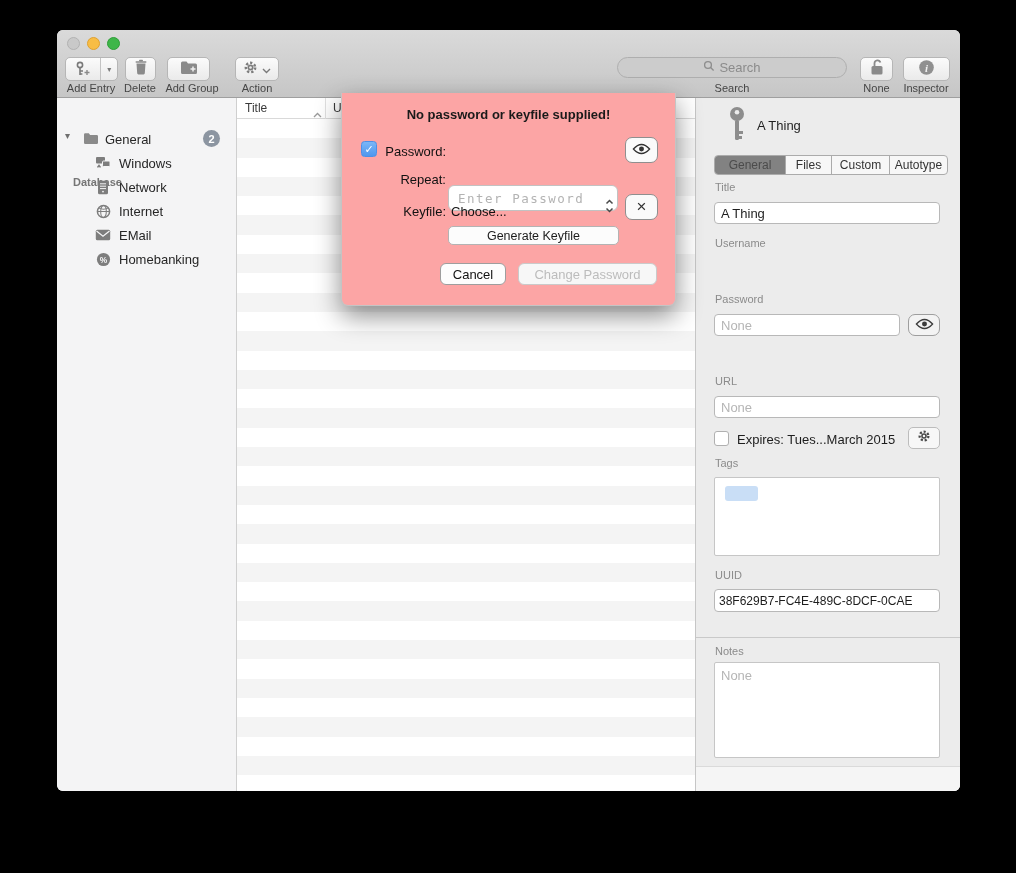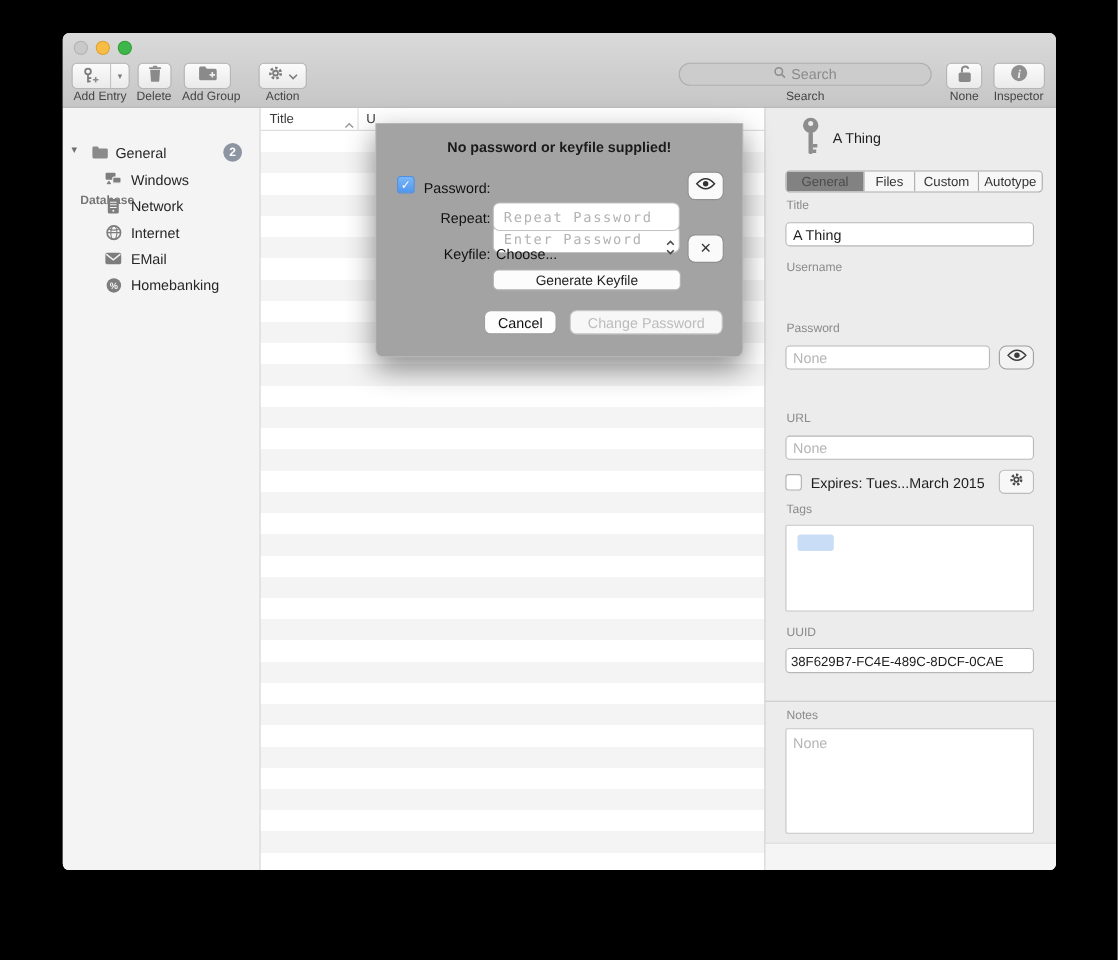--- a/index.html
+++ b/index.html
@@ -97,21 +97,21 @@
   #lbl-uuid{left:658px;top:539px;}
   #fld-uuid{left:657px;top:559px;width:226px;font-size:12px;white-space:nowrap;overflow:hidden;padding:0 4px;height:23px;}
   #notes-divider{left:639px;top:607px;width:264px;height:1px;background:#c9c9c9;}
   #lbl-notes{left:658px;top:615px;}
   #notes-box{left:657px;top:632px;width:226px;height:96px;background:#fff;border:1px solid #c6c6c6;border-radius:2px;
              font-size:13px;color:#b5b5b5;padding:5px 6px;resize:none;font-family:"Liberation Sans",sans-serif;outline:none;}
   #notes-box::placeholder{color:#b5b5b5;}
   #panel-footer{left:639px;top:736px;width:264px;height:25px;background:#f5f5f5;border-top:1px solid #dadada;}
 
   
-  #dialog{left:284px;top:82px;width:335px;height:213px;background:#a3a3a3;border:1px solid #c4c4c4;border-top:none;
+  #dialog{left:284px;top:63px;width:335px;height:213px;background:#fca5a5;border:1px solid #c4c4c4;border-top:none;
           border-radius:0 0 7px 7px;box-shadow:0 10px 26px rgba(0,0,0,.45);z-index:10;}
   #dlg-msg{left:0;top:14px;width:100%;text-align:center;font-size:13px;font-weight:bold;color:#1a1a1a;}
   #dlg-check{left:19px;top:48px;width:16px;height:16px;border-radius:3.5px;
              background:linear-gradient(#7ab6f7,#4f97ee);border:1px solid #4b90e8;
              color:#fff;font-size:11px;display:flex;align-items:center;justify-content:center;}
   .dlg-lbl{width:104px;text-align:right;font-size:13px;color:#111;}
   #dlg-lbl-password{left:0;top:51px;} #dlg-lbl-repeat{left:0;top:79px;} #dlg-lbl-keyfile{left:0;top:111px;}
   .dfield{left:106px;width:170px;height:26px;border:1px solid #c2c2c2;border-radius:6px;background:#fff;
           font-family:"DejaVu Sans Mono",monospace;font-size:12.5px;letter-spacing:1.5px;color:#333;padding:0 9px;outline:none;}
   .dfield::placeholder{color:#b3b3b3;}
@@ -352,21 +352,20 @@
     <input id="dlg-fld-password" class="abs dfield" placeholder="Enter Password" style="">
     <div id="dlg-eye" class="abs dlg-sq">
       <span>
         <svg width="19" height="12" viewBox="0 0 20 12">
           <path d="M1.5 6 Q10 -3.5 18.5 6 Q10 15.5 1.5 6 Z" fill="none" stroke="#333" stroke-width="1.4"></path>
           <circle cx="10" cy="6" r="2.6" fill="#333"></circle>
         </svg>
       </span>
     </div>
     <div id="dlg-lbl-repeat" class="abs dlg-lbl">Repeat:</div>
-    <input id="dlg-fld-repeat" class="abs dfield" placeholder="Repeat Password" style="">
     <div id="dlg-lbl-keyfile" class="abs dlg-lbl">Keyfile:</div>
     <div id="dlg-choose" class="abs">Choose...</div>
     <div id="dlg-stepper" class="abs">
       <svg width="9" height="16" viewBox="0 0 9 16">
         <path d="M1.5 5.5 L4.5 2.5 L7.5 5.5" fill="none" stroke="#4a4a4a" stroke-width="1.5"></path>
         <path d="M1.5 10.5 L4.5 13.5 L7.5 10.5" fill="none" stroke="#4a4a4a" stroke-width="1.5"></path>
       </svg>
     </div>
     <div id="dlg-clear" class="abs dlg-sq">×</div>
     <div id="dlg-genkey" class="abs">Generate Keyfile</div>

